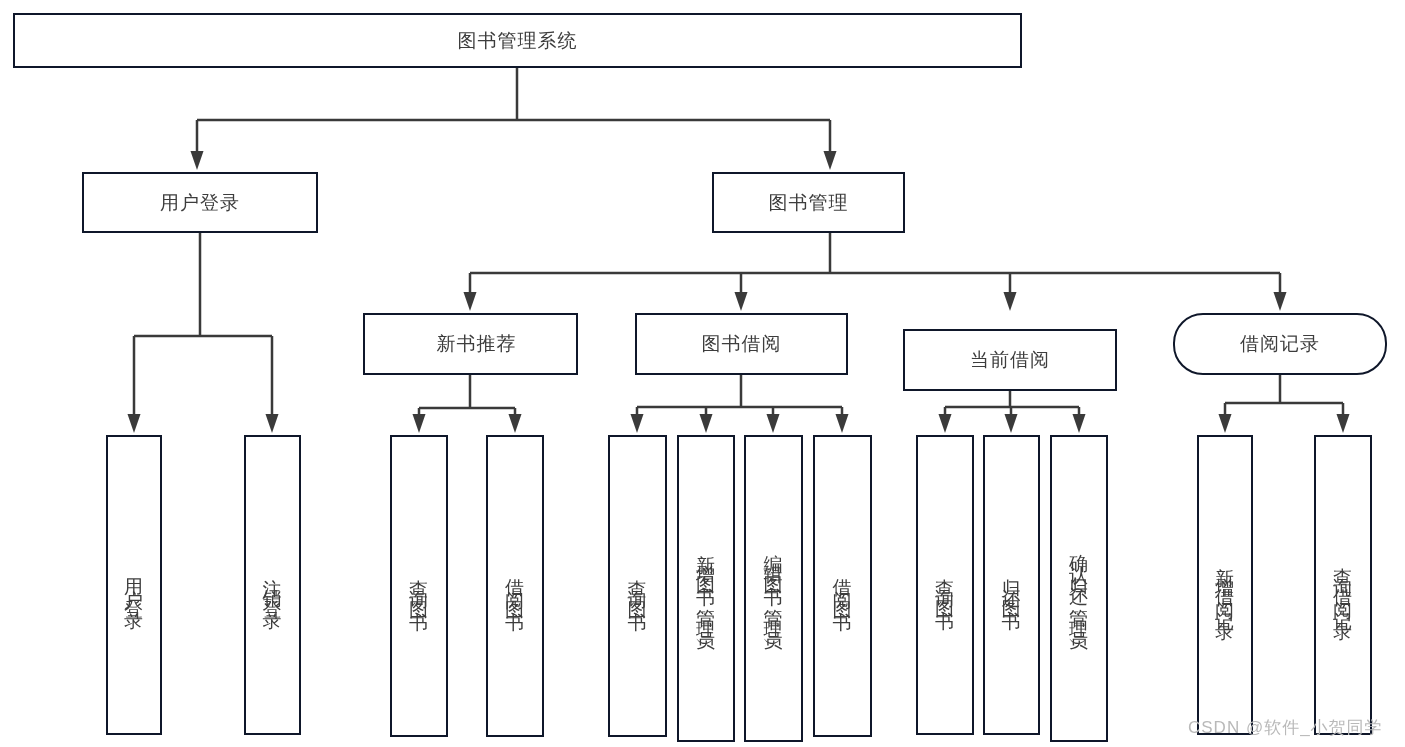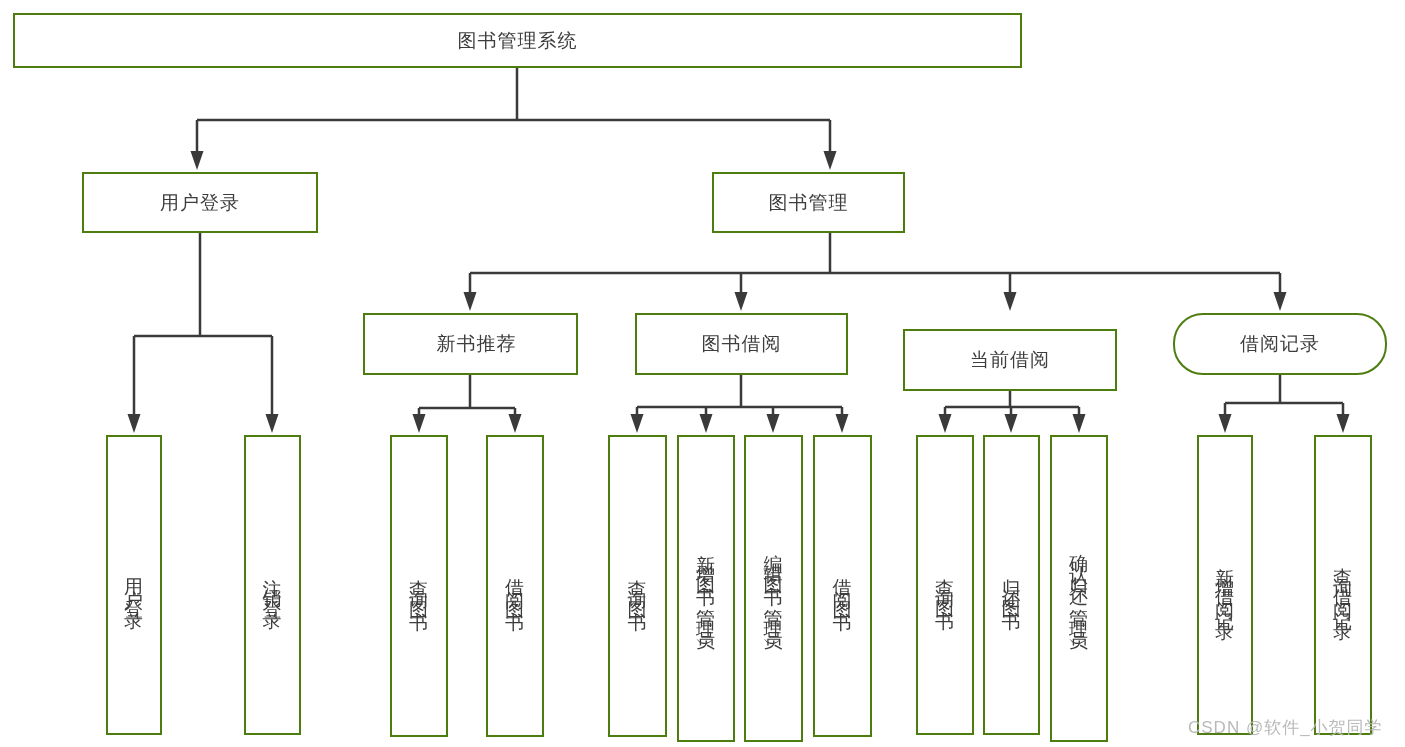--- a/index.html
+++ b/index.html
@@ -3,21 +3,21 @@
 <meta charset="utf-8">
 <style>
   html,body { margin:0; padding:0; background:#ffffff; }
   body { width:1405px; height:747px; font-family:"Liberation Sans", sans-serif; }
   .canvas { position:relative; width:1405px; height:747px; background:#ffffff; overflow:hidden; }
   .connectors { position:absolute; left:0; top:0; width:1405px; height:747px; }
   .connectors path { stroke:#3a3a3a; stroke-width:2.5; fill:none; }
   .connectors polygon { fill:#3a3a3a; }
   .node {
     position:absolute; box-sizing:border-box;
-    border:2px solid #4d7c0f; background:#ffffff; color:#3d3d3d;
+    border:2px solid #0f172a; background:#ffffff; color:#3d3d3d;
     display:flex; align-items:center; justify-content:center;
     font-size:19px; z-index:2;
   }
   .hnode { letter-spacing:1px; }
   .vnode { padding:6px 0; }
   .vtext {
     writing-mode:vertical-rl; text-orientation:mixed;
     letter-spacing:11px; line-height:1; display:block;
   }
   .watermark {

